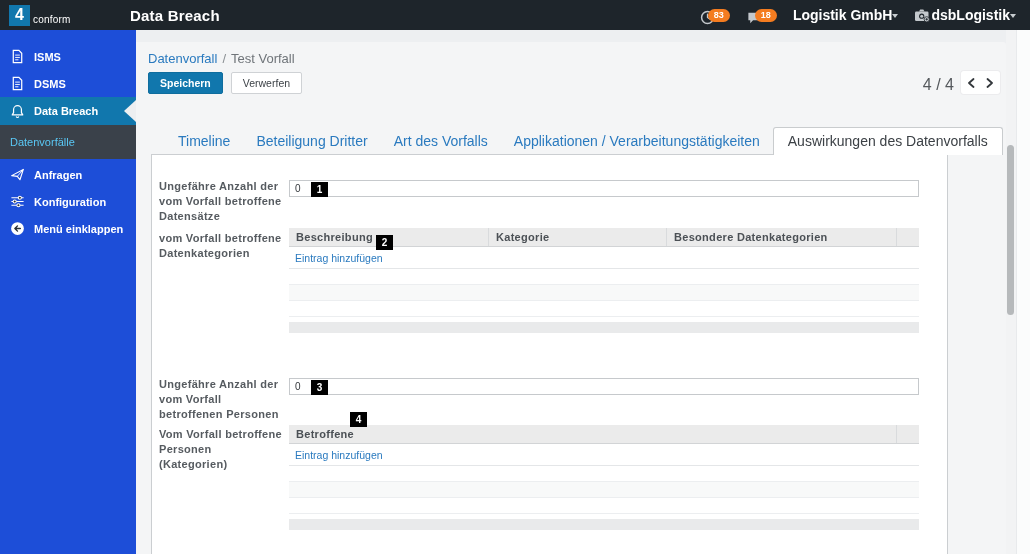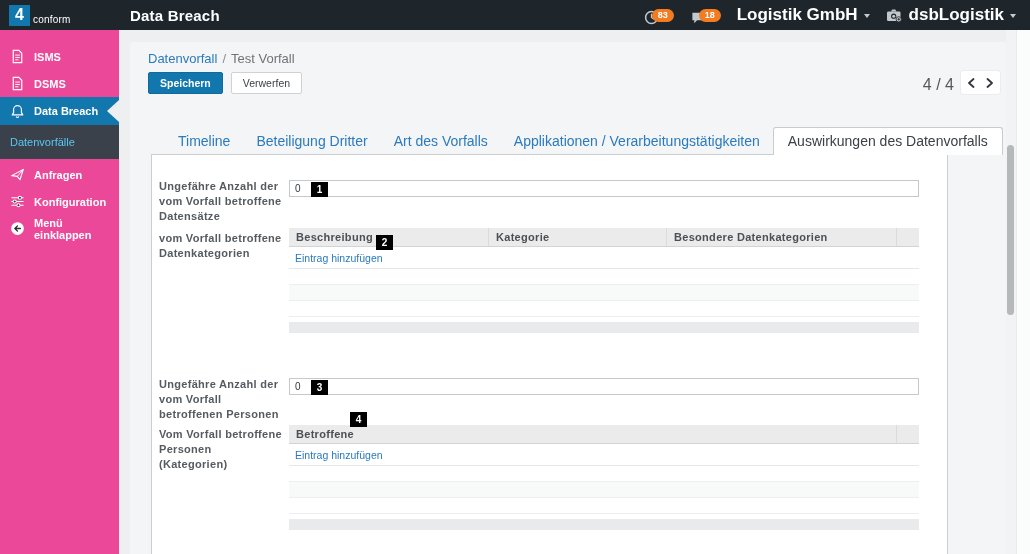--- a/index.html
+++ b/index.html
@@ -9,25 +9,25 @@
   
   .topbar { position:absolute; top:0; left:0; width:1030px; height:30px; background:#1e252b; display:flex; align-items:center; z-index:6; }
   .logo-zone { width:119px; flex:0 0 119px; display:flex; align-items:center; padding-left:9px; }
   .logo-square { width:21px; height:21px; background:#1177ad; color:#fff; font-weight:bold; font-size:16px; display:flex; align-items:center; justify-content:center; }
   .logo-brand { color:#fff; font-size:10px; margin-left:3px; margin-top:9px; letter-spacing:.2px; }
   .topbar-title { margin-left:11px; color:#fff; font-size:15px; font-weight:bold; letter-spacing:.2px; }
   .topbar-right { margin-left:auto; display:flex; align-items:center; gap:16px; padding-right:14px; }
   .notif { display:flex; align-items:center; cursor:pointer; position:relative; height:20px; }
   .notif svg { margin-top:4px; }
   .count-badge { background:#f47c20; color:#fff; border-radius:9px; font-size:9px; font-weight:bold; padding:2px 6px; margin-left:-7px; line-height:1; }
-  .tb-menu { display:flex; align-items:center; gap:6px; color:#fff; font-size:17px; font-weight:bold; cursor:pointer; }
+  .tb-menu { display:flex; align-items:center; color:#fff; font-size:14px; font-weight:bold; cursor:pointer; }
   .caret-down { width:0; height:0; border-left:3.5px solid transparent; border-right:3.5px solid transparent; border-top:4px solid #c7ccd0; margin-top:1px; }
 
   
-  .sidebar { position:absolute; top:30px; left:0; width:119px; bottom:0; background:#ec4899; z-index:5; }
+  .sidebar { position:absolute; top:30px; left:0; width:136px; bottom:0; background:#1d4ed8; z-index:5; }
   .side-list { padding-top:13px; }
   .side-item { height:27px; display:flex; align-items:center; gap:9px; padding-left:10px; color:#fff; font-size:11px; font-weight:bold; cursor:pointer; position:relative; }
   .side-item svg { flex:0 0 15px; }
   .side-item.active { background:#1177ad; height:28px; }
   .side-item.active::after { content:""; position:absolute; right:0; top:50%; transform:translateY(-50%); width:0; height:0; border-top:11px solid transparent; border-bottom:11px solid transparent; border-right:12px solid #edeff1; }
   .side-sub { height:34px; background:#3a414a; color:#5ac8f5; font-size:11px; display:flex; align-items:center; padding-left:10px; cursor:pointer; margin-bottom:2px; }
 
   
   .main-card { position:absolute; left:130px; top:42px; width:876px; bottom:0; background:#f4f5f6; border-radius:3px 3px 0 0; z-index:1; }
   .breadcrumb { position:absolute; left:18px; top:9px; font-size:13px; color:#6f7479; }

